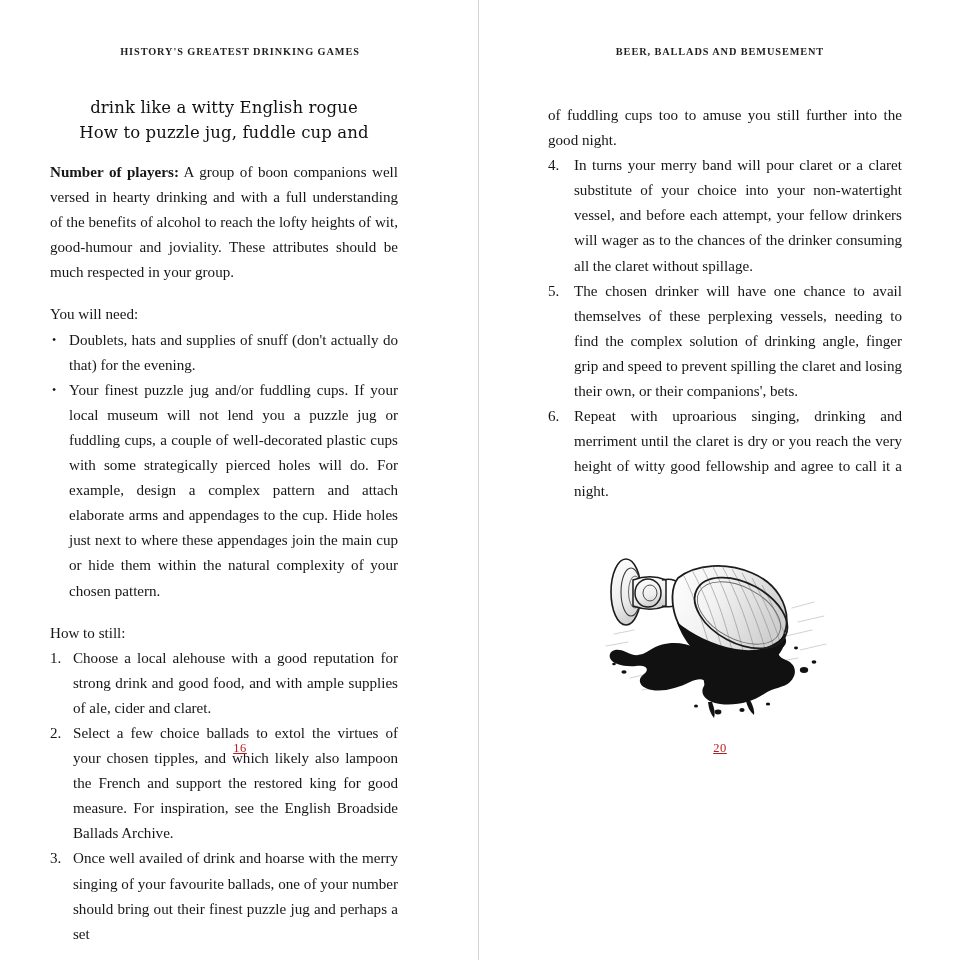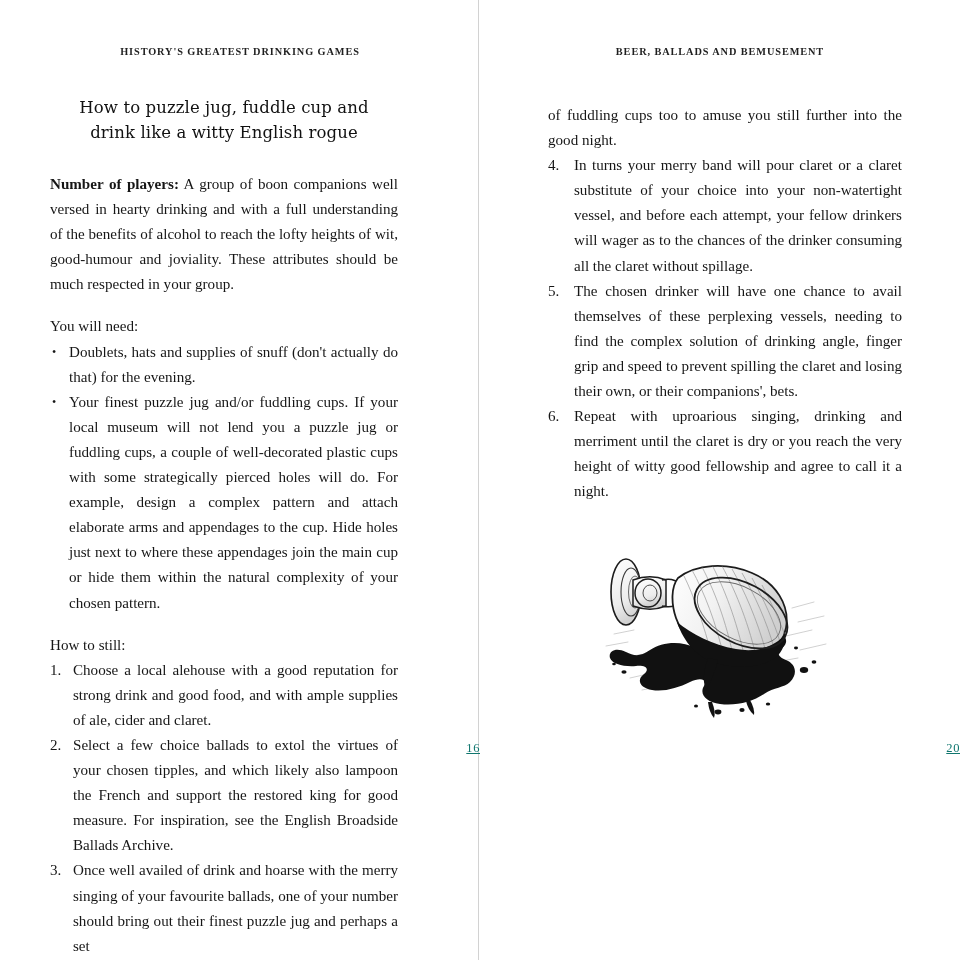--- a/index.html
+++ b/index.html
@@ -85,21 +85,21 @@
     right: 0;
     font-size: 15.1px;
     line-height: 25.1px;
     text-align: justify;
     color: #161616;
   }
   .page-left  .body-col { top: 160px; }
   .page-right .body-col { top: 84px; }
 
   p.para {
-    margin: 12px 0 0 0;
+    margin: 0 0 0 0;
     text-align: justify;
     text-justify: inter-word;
     hyphens: manual;
   }
 
   .lead-in { font-weight: 700; }
 
   h3.subhead {
     margin: 17px 0 0 0;
     font-size: 15.1px;
@@ -157,24 +157,24 @@
     padding-left: 0;
     text-align: justify;
   }
 
   
   .folio {
     position: absolute;
     bottom: 48px;
     left: 0;
     right: 0;
-    text-align: right;
+    text-align: center;
     font-size: 12.5px;
     letter-spacing: 0.6px;
-    color: #0f766e;
+    color: #b91c1c;
     text-decoration: underline;
   }
 
   
   .illustration {
     position: absolute;
     left: 50%;
     transform: translateX(-50%);
     top: 530px;
     width: 240px;
@@ -189,22 +189,22 @@
 
   <div class="gutter"></div>
 
   <div class="page page-left">
 
     <div class="running-head">HISTORY'S GREATEST DRINKING GAMES</div>
 
     <div class="page-inner">
 
       <h1 class="chapter-title">
+        <span class="t-line">drink like a witty English rogue</span>
         <span class="t-line">How to puzzle jug, fuddle cup and</span>
-        <span class="t-line">drink like a witty English rogue</span>
       </h1>
 
       <div class="body-col">
 
         <p class="para">
           <span class="lead-in">Number of players:</span><span> A group of boon companions well versed in hearty drinking and with a full understanding of the benefits of alcohol to reach the lofty heights of wit, good-humour and joviality. These attributes should be much respected in your group.</span>
         </p>
 
         <h3 class="subhead">You will need:</h3>
 

